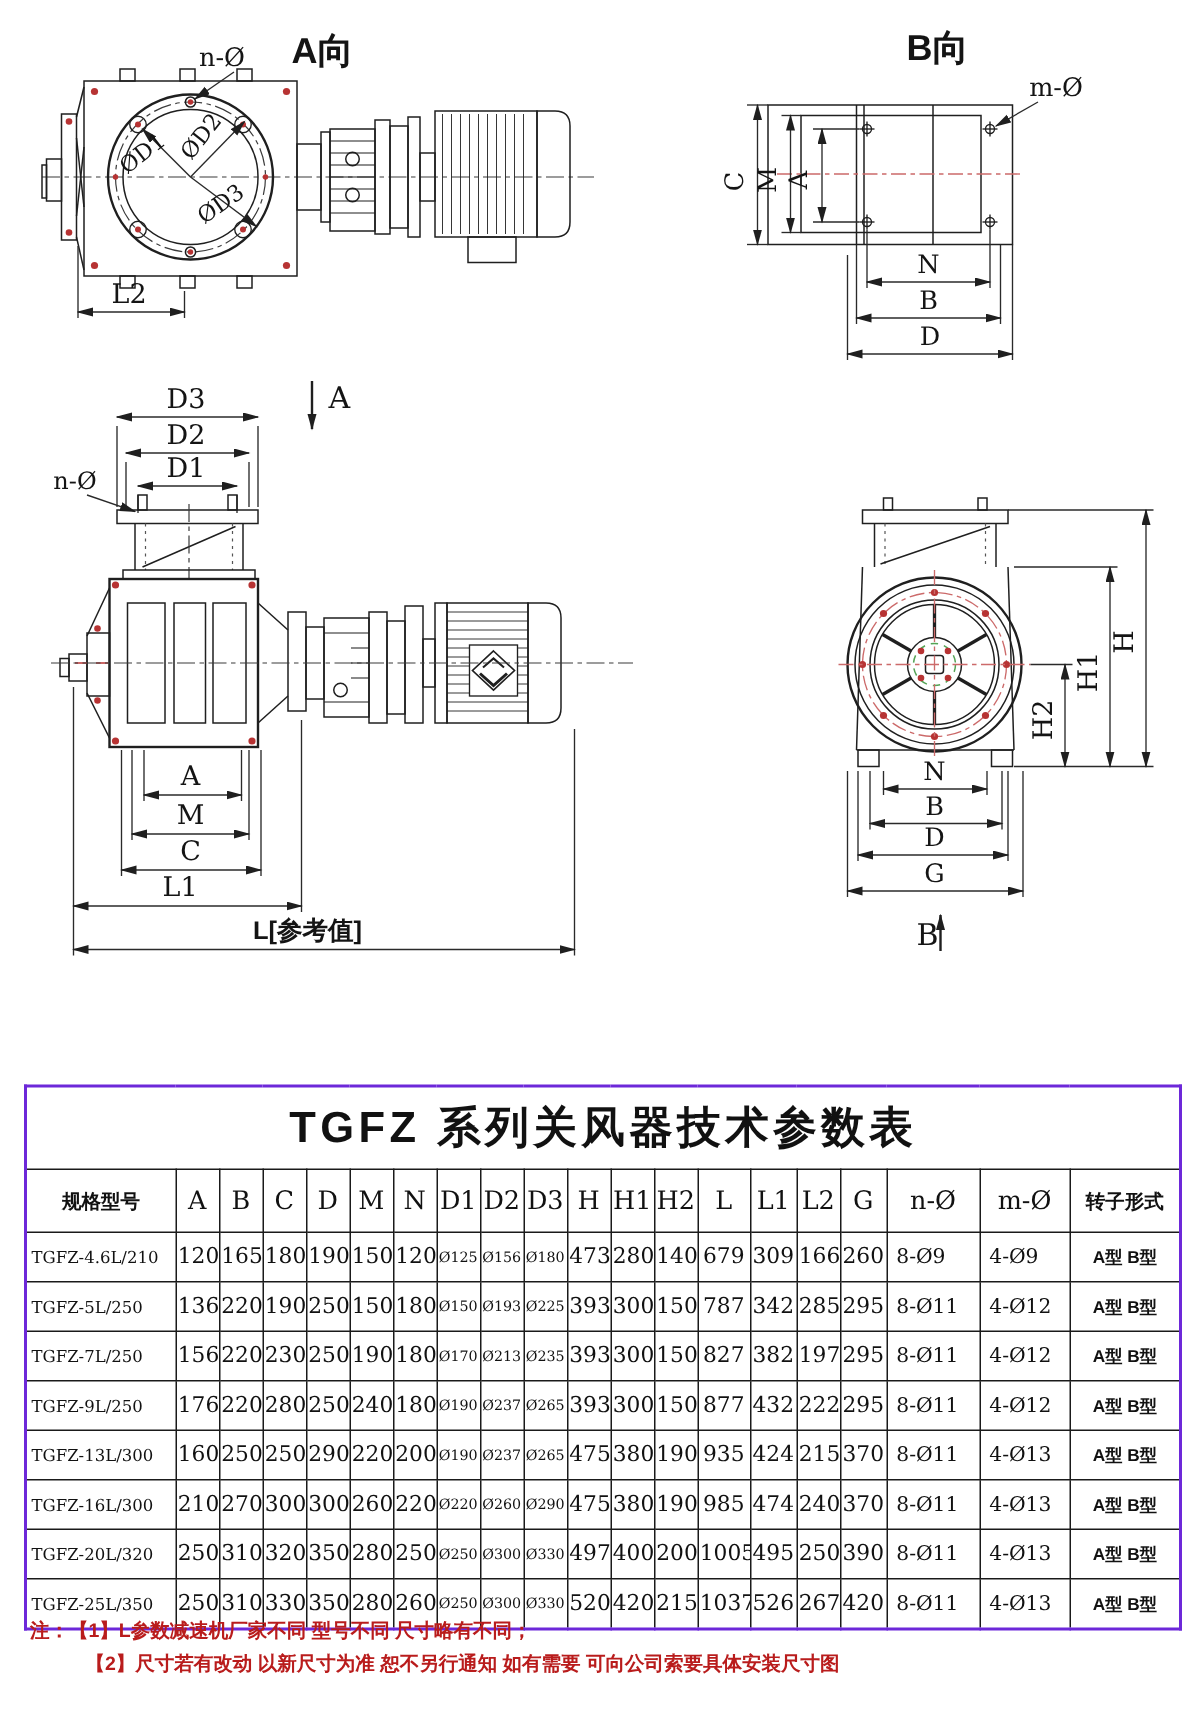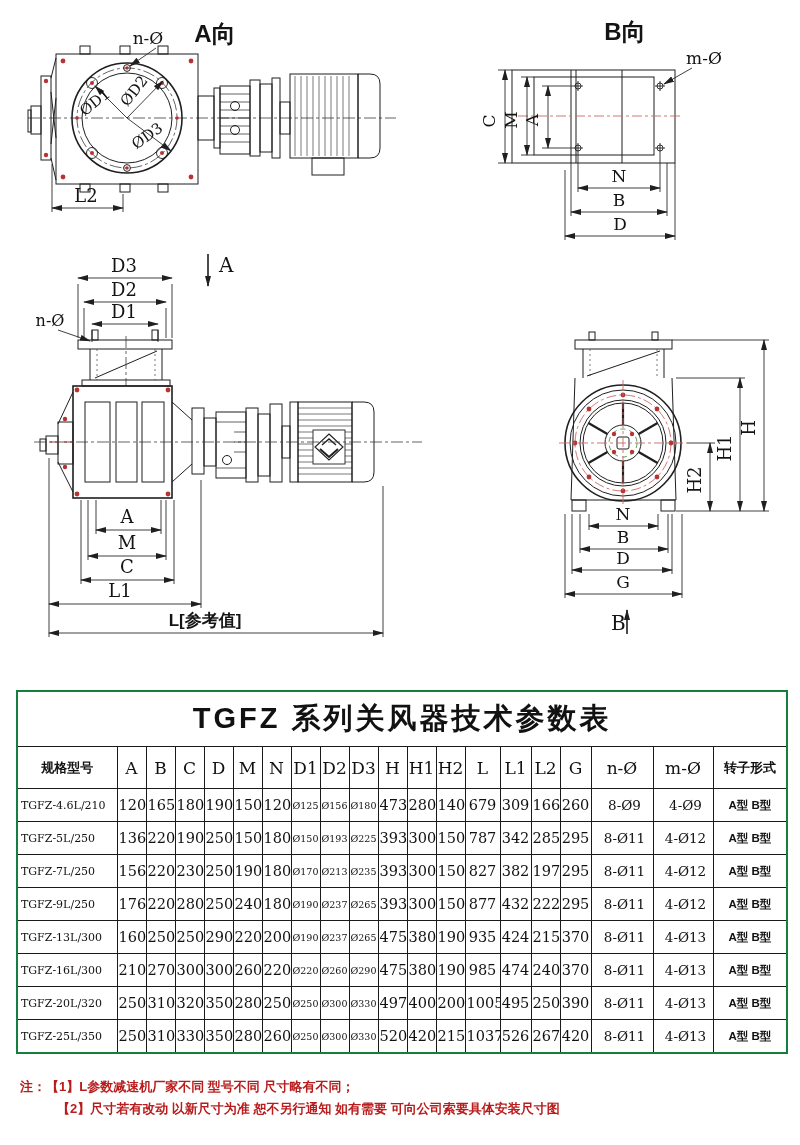--- a/index.html
+++ b/index.html
@@ -14,31 +14,31 @@
   .cl{stroke:#3a3a3a;stroke-width:0.8;fill:none;stroke-dasharray:12 3 3 3;}
   .clr{stroke:#cc6a6a;stroke-width:0.9;fill:none;stroke-dasharray:10 3 3 3;}
   .dot{stroke:#555;stroke-width:0.8;fill:none;stroke-dasharray:2 3;}
   .grn{stroke:#55a355;stroke-width:1;fill:none;stroke-dasharray:5 4;}
   .rdot{fill:#b73333;stroke:none;}
 
   
   #spec-table{position:absolute;left:16px;top:690px;width:770px;border-collapse:collapse;
               table-layout:fixed;background:#fff;}
   #spec-table, #spec-table th, #spec-table td{border:1px solid #1a1a1a;}
-  #spec-table{border:2px solid #15803d;}
+  #spec-table{border:2px solid #6d28d9;margin-top:33px;}
   #spec-table .title-cell{height:52px;text-align:center;font-size:29px;font-weight:600;
               letter-spacing:3px;font-family:"Liberation Sans",sans-serif;}
   #spec-table thead .hrow th{height:39px;font-weight:normal;text-align:center;vertical-align:middle;}
   .h-let{font-family:"DejaVu Serif",serif;font-size:17px;}
   .h-cjk{font-family:"Liberation Sans",sans-serif;font-size:13px;font-weight:bold !important;}
   #spec-table tbody td{height:30px;text-align:center;vertical-align:middle;
               font-family:"DejaVu Serif",serif;font-size:14.5px;white-space:nowrap;overflow:hidden;}
   #spec-table td.c-model{text-align:left;padding-left:3px;font-size:11px;letter-spacing:0;}
   #spec-table td.c-dnum{font-size:9.5px;}
-  #spec-table td.c-bolt{text-align:center;padding-left:6px;font-size:13.5px;}
+  #spec-table td.c-bolt{text-align:left;padding-left:6px;font-size:13.5px;}
   #spec-table td.c-rotor{font-family:Liberation Sans, sans-serif;font-size:11.5px;font-weight:bold;}
 
   #notes{position:absolute;left:20px;top:1076px;width:760px;font-size:13px;font-weight:bold;
          line-height:22px;color:#b91c1c;}
   #notes .note-line2{margin-left:37px;}
 </style>
 </head>
 <body>
 
 <div id="page">

